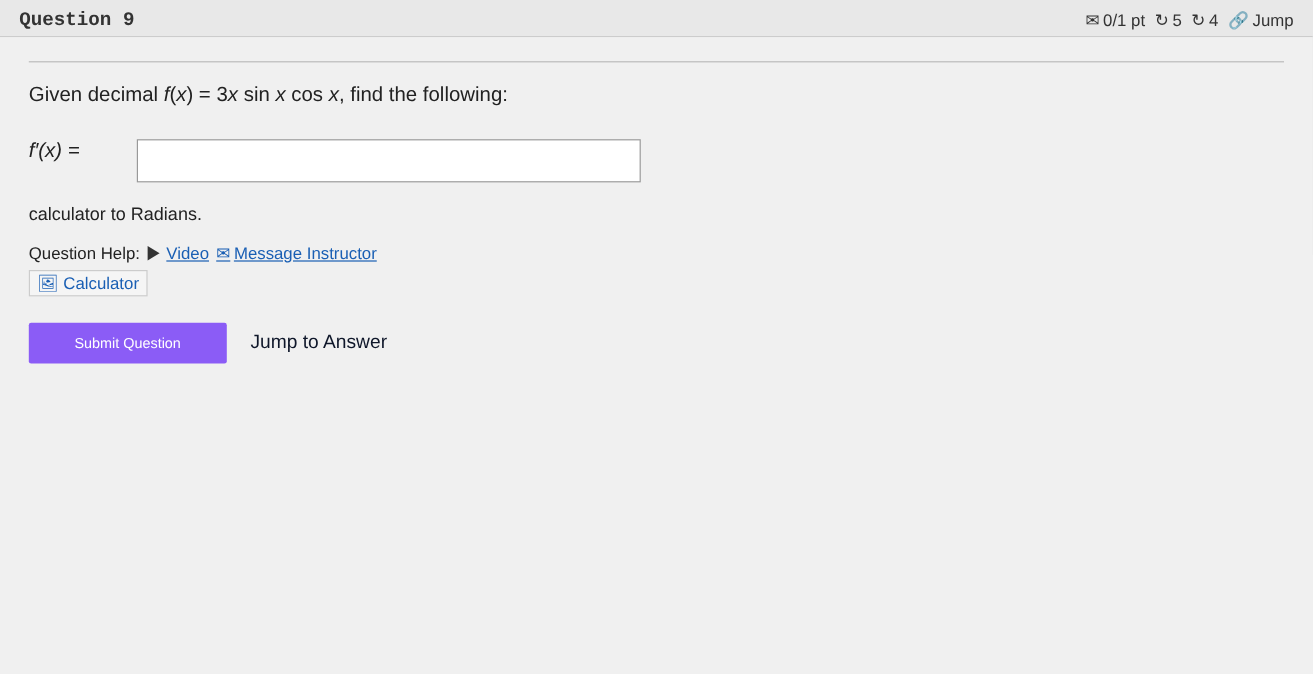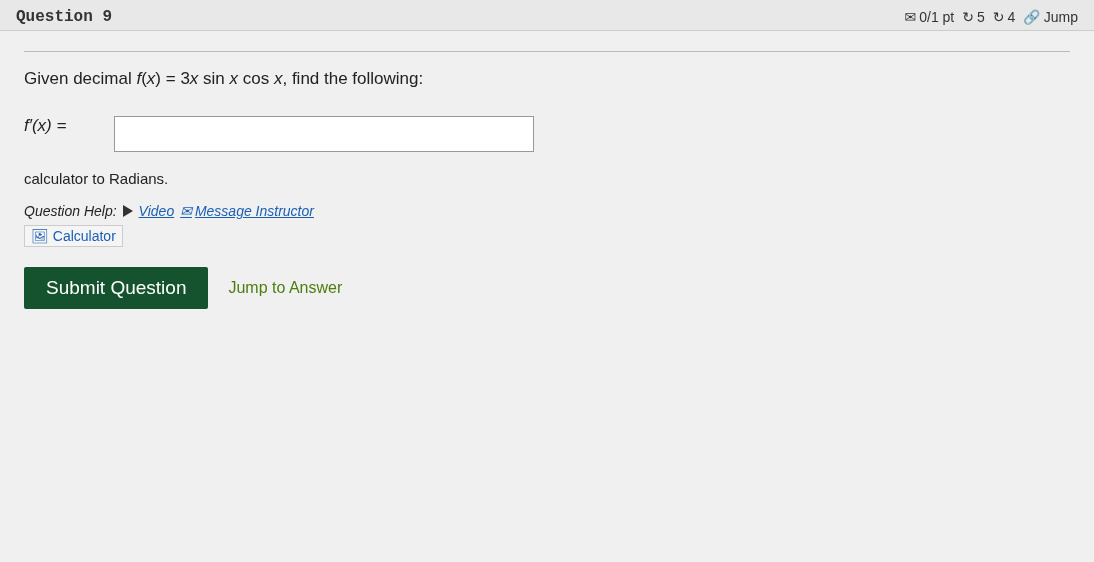--- a/index.html
+++ b/index.html
@@ -94,21 +94,20 @@
       color: #222;
       margin-bottom: 16px;
     }
     .question-help {
       font-size: 14px;
       color: #222;
       margin-bottom: 6px;
       display: flex;
       align-items: center;
       gap: 6px;
-      font-style: italic;
     }
     .help-link {
       color: #1a5fb4;
       text-decoration: underline;
       cursor: pointer;
       display: flex;
       align-items: center;
       gap: 3px;
     }
     .calculator-row {
@@ -128,31 +127,31 @@
       display: flex;
       align-items: center;
       gap: 4px;
     }
     .button-row {
       display: flex;
       align-items: center;
       gap: 16px;
     }
     .submit-btn {
-      background-color: #14532d;
+      background-color: #8b5cf6;
       color: #fff;
       border: none;
-      padding: 10px 22px;
-      font-size: 19px;
+      padding: 10px 38px;
+      font-size: 12px;
       cursor: pointer;
       border-radius: 2px;
     }
     .jump-btn {
       background-color: transparent;
-      color: #4d7c0f;
+      color: #0f172a;
       border: none;
       padding: 10px 4px;
       font-size: 16px;
       cursor: pointer;
       text-decoration: none;
     }
     .divider {
       border: none;
       border-top: 1px solid #bbb;
       margin-bottom: 14px;

